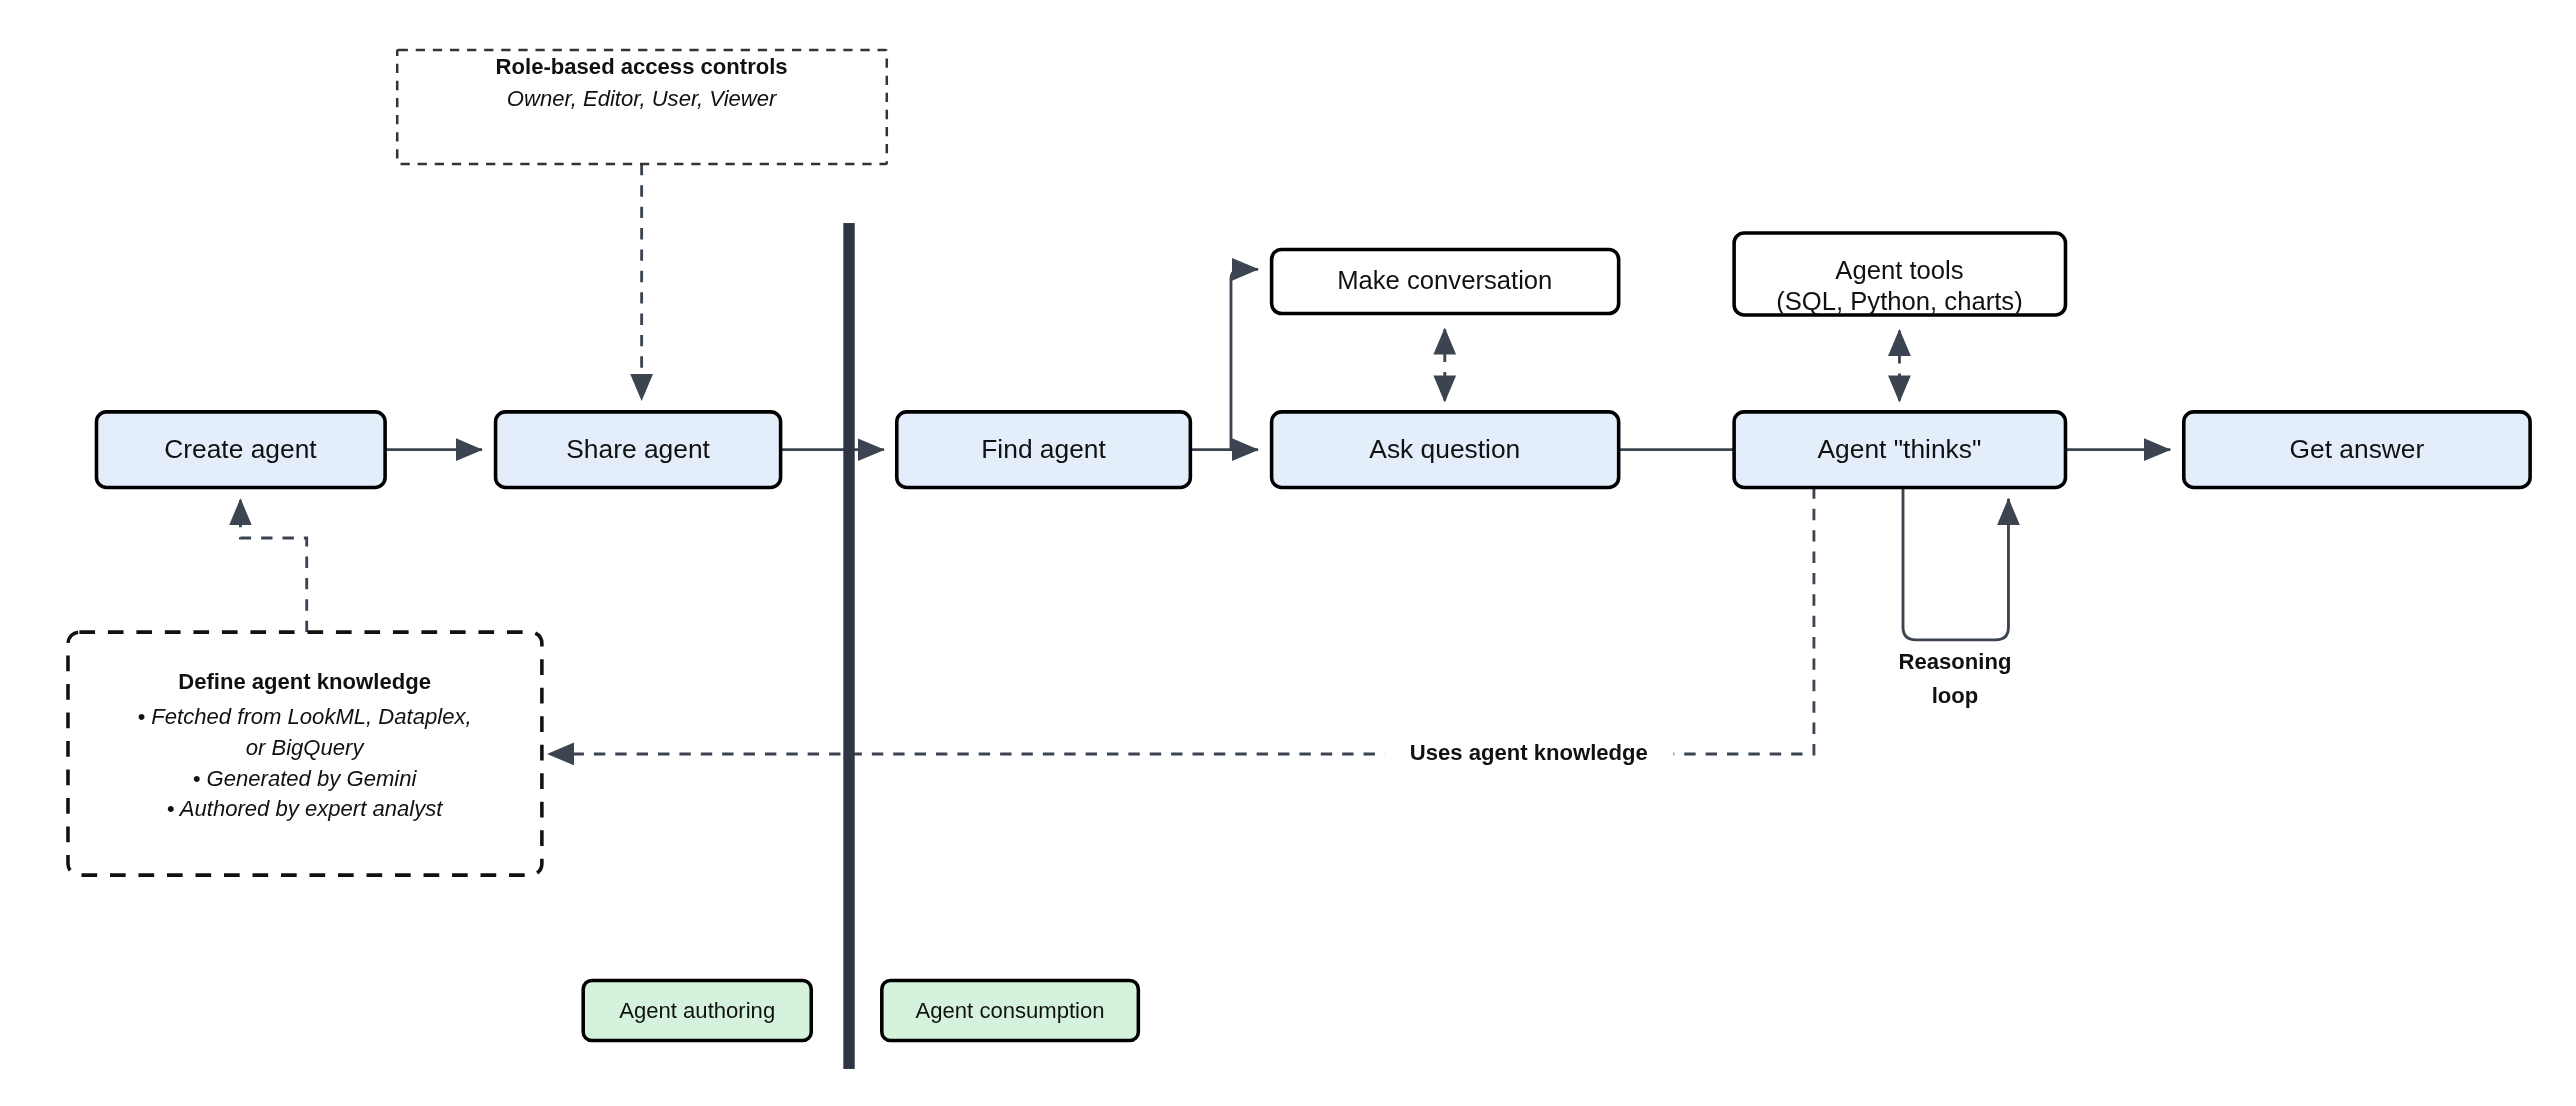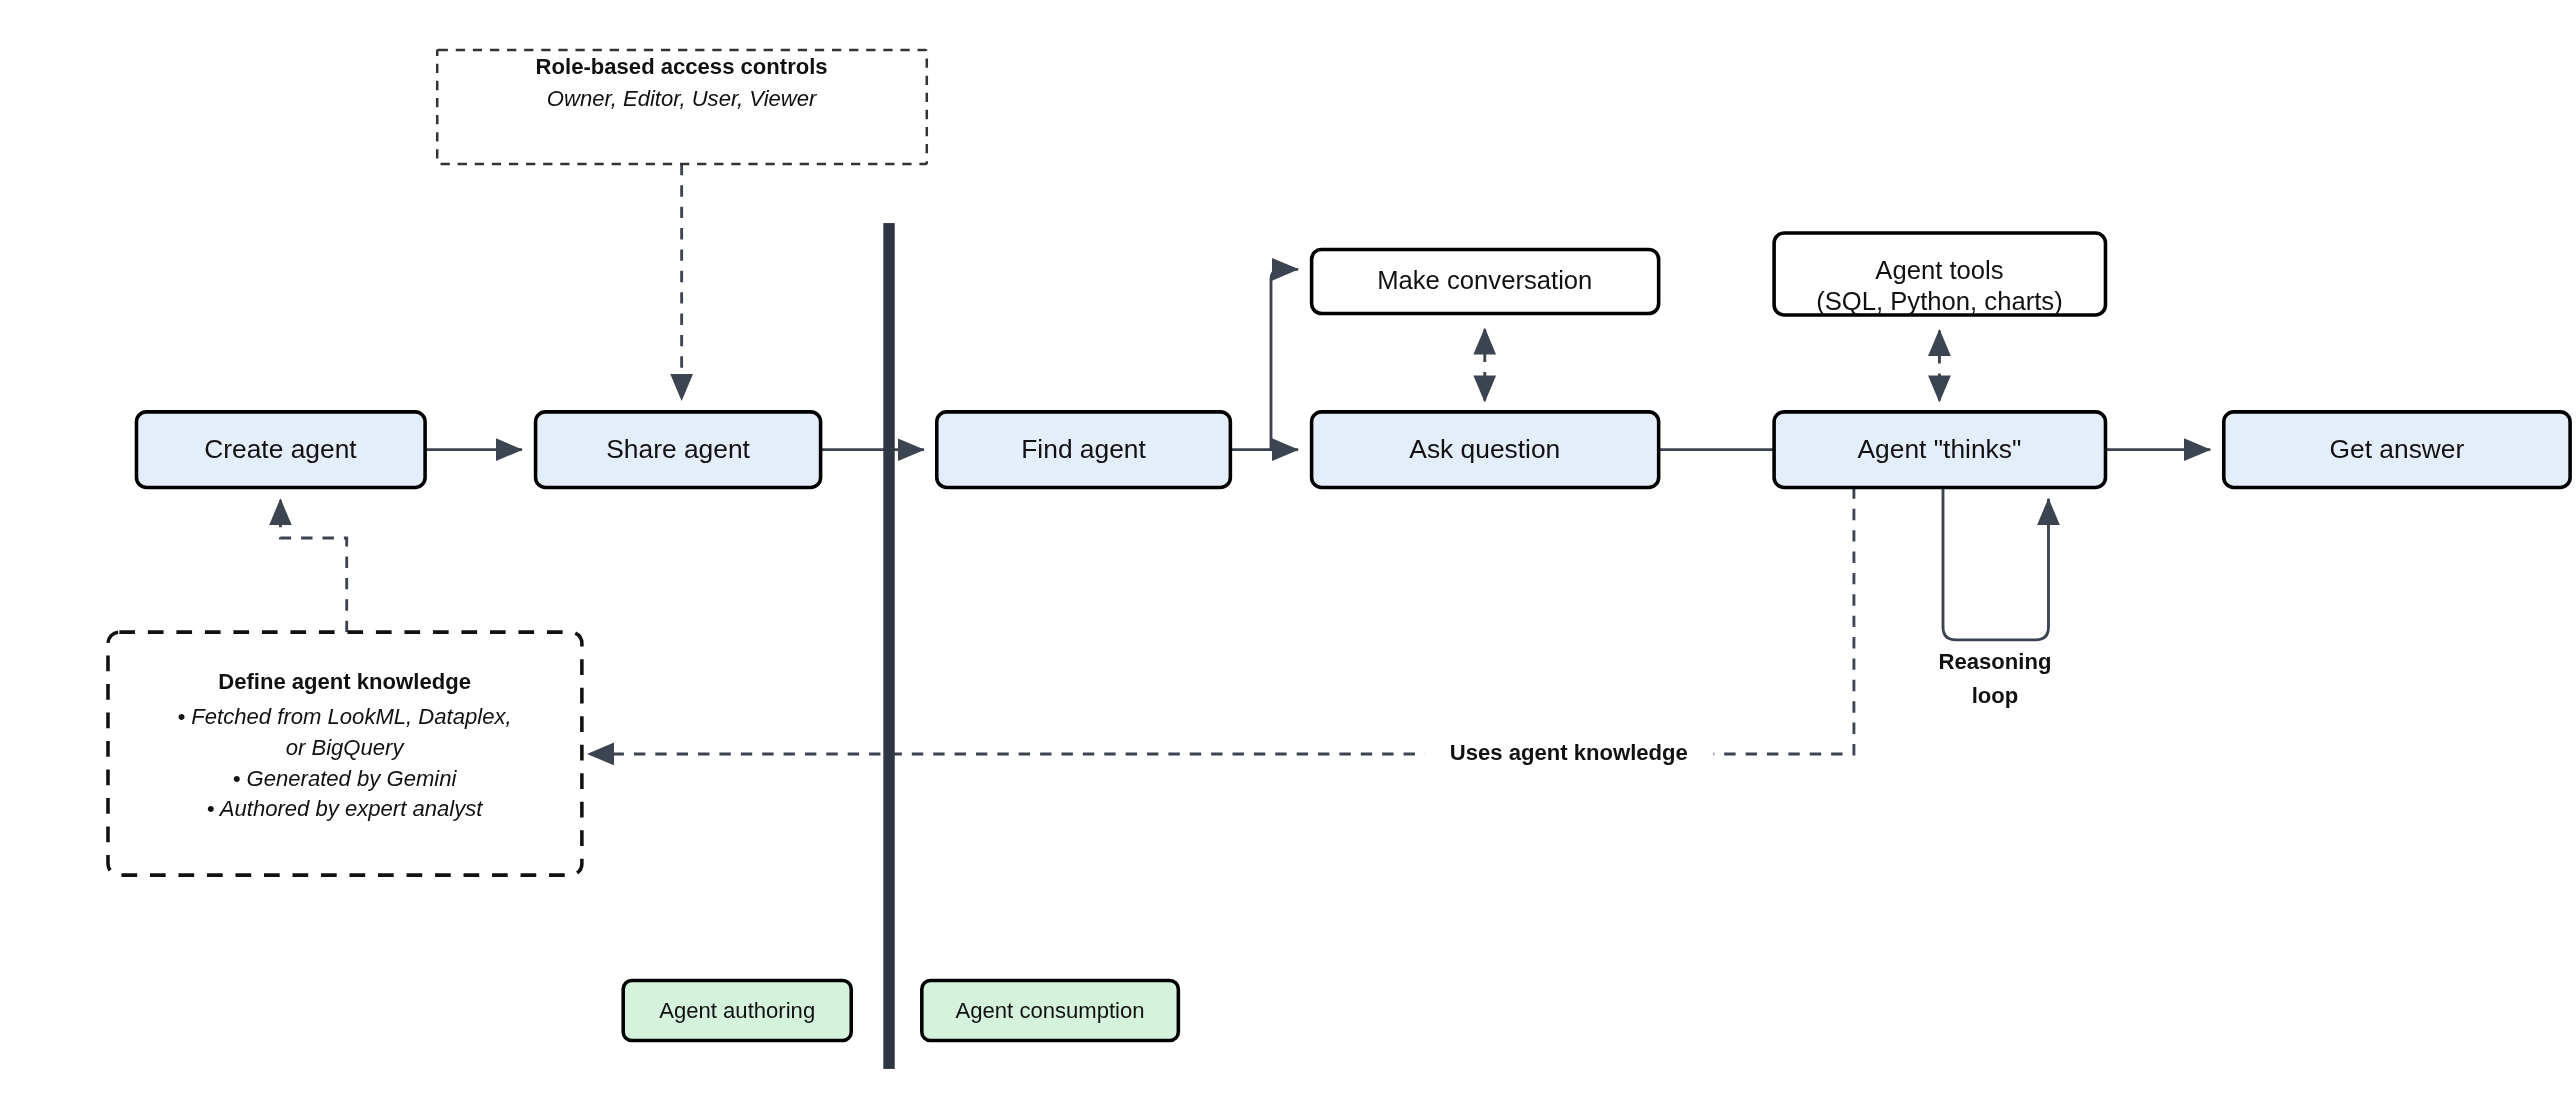--- a/index.html
+++ b/index.html
@@ -3,21 +3,21 @@
 <meta charset="utf-8">
 <title>Agent lifecycle diagram</title>
 <style>
   html,body{margin:0;padding:0;background:#ffffff;}
   body{
     width:2576px;height:1106px;
     font-family:"Liberation Sans","DejaVu Sans",sans-serif;
     overflow:hidden;
     position:relative;
   }
-  #diagram{position:absolute;top:0;left:0;width:2320px;height:1106px;margin-left:40px;}
+  #diagram{position:absolute;top:0;left:0;width:2320px;height:1106px;}
   .node-label{
     font-family:"Liberation Sans","DejaVu Sans",sans-serif;
     fill:#111111;
   }
   text{ -webkit-font-smoothing:antialiased; }
 </style>
 </head>
 <body>
 
 <div id="diagram">

